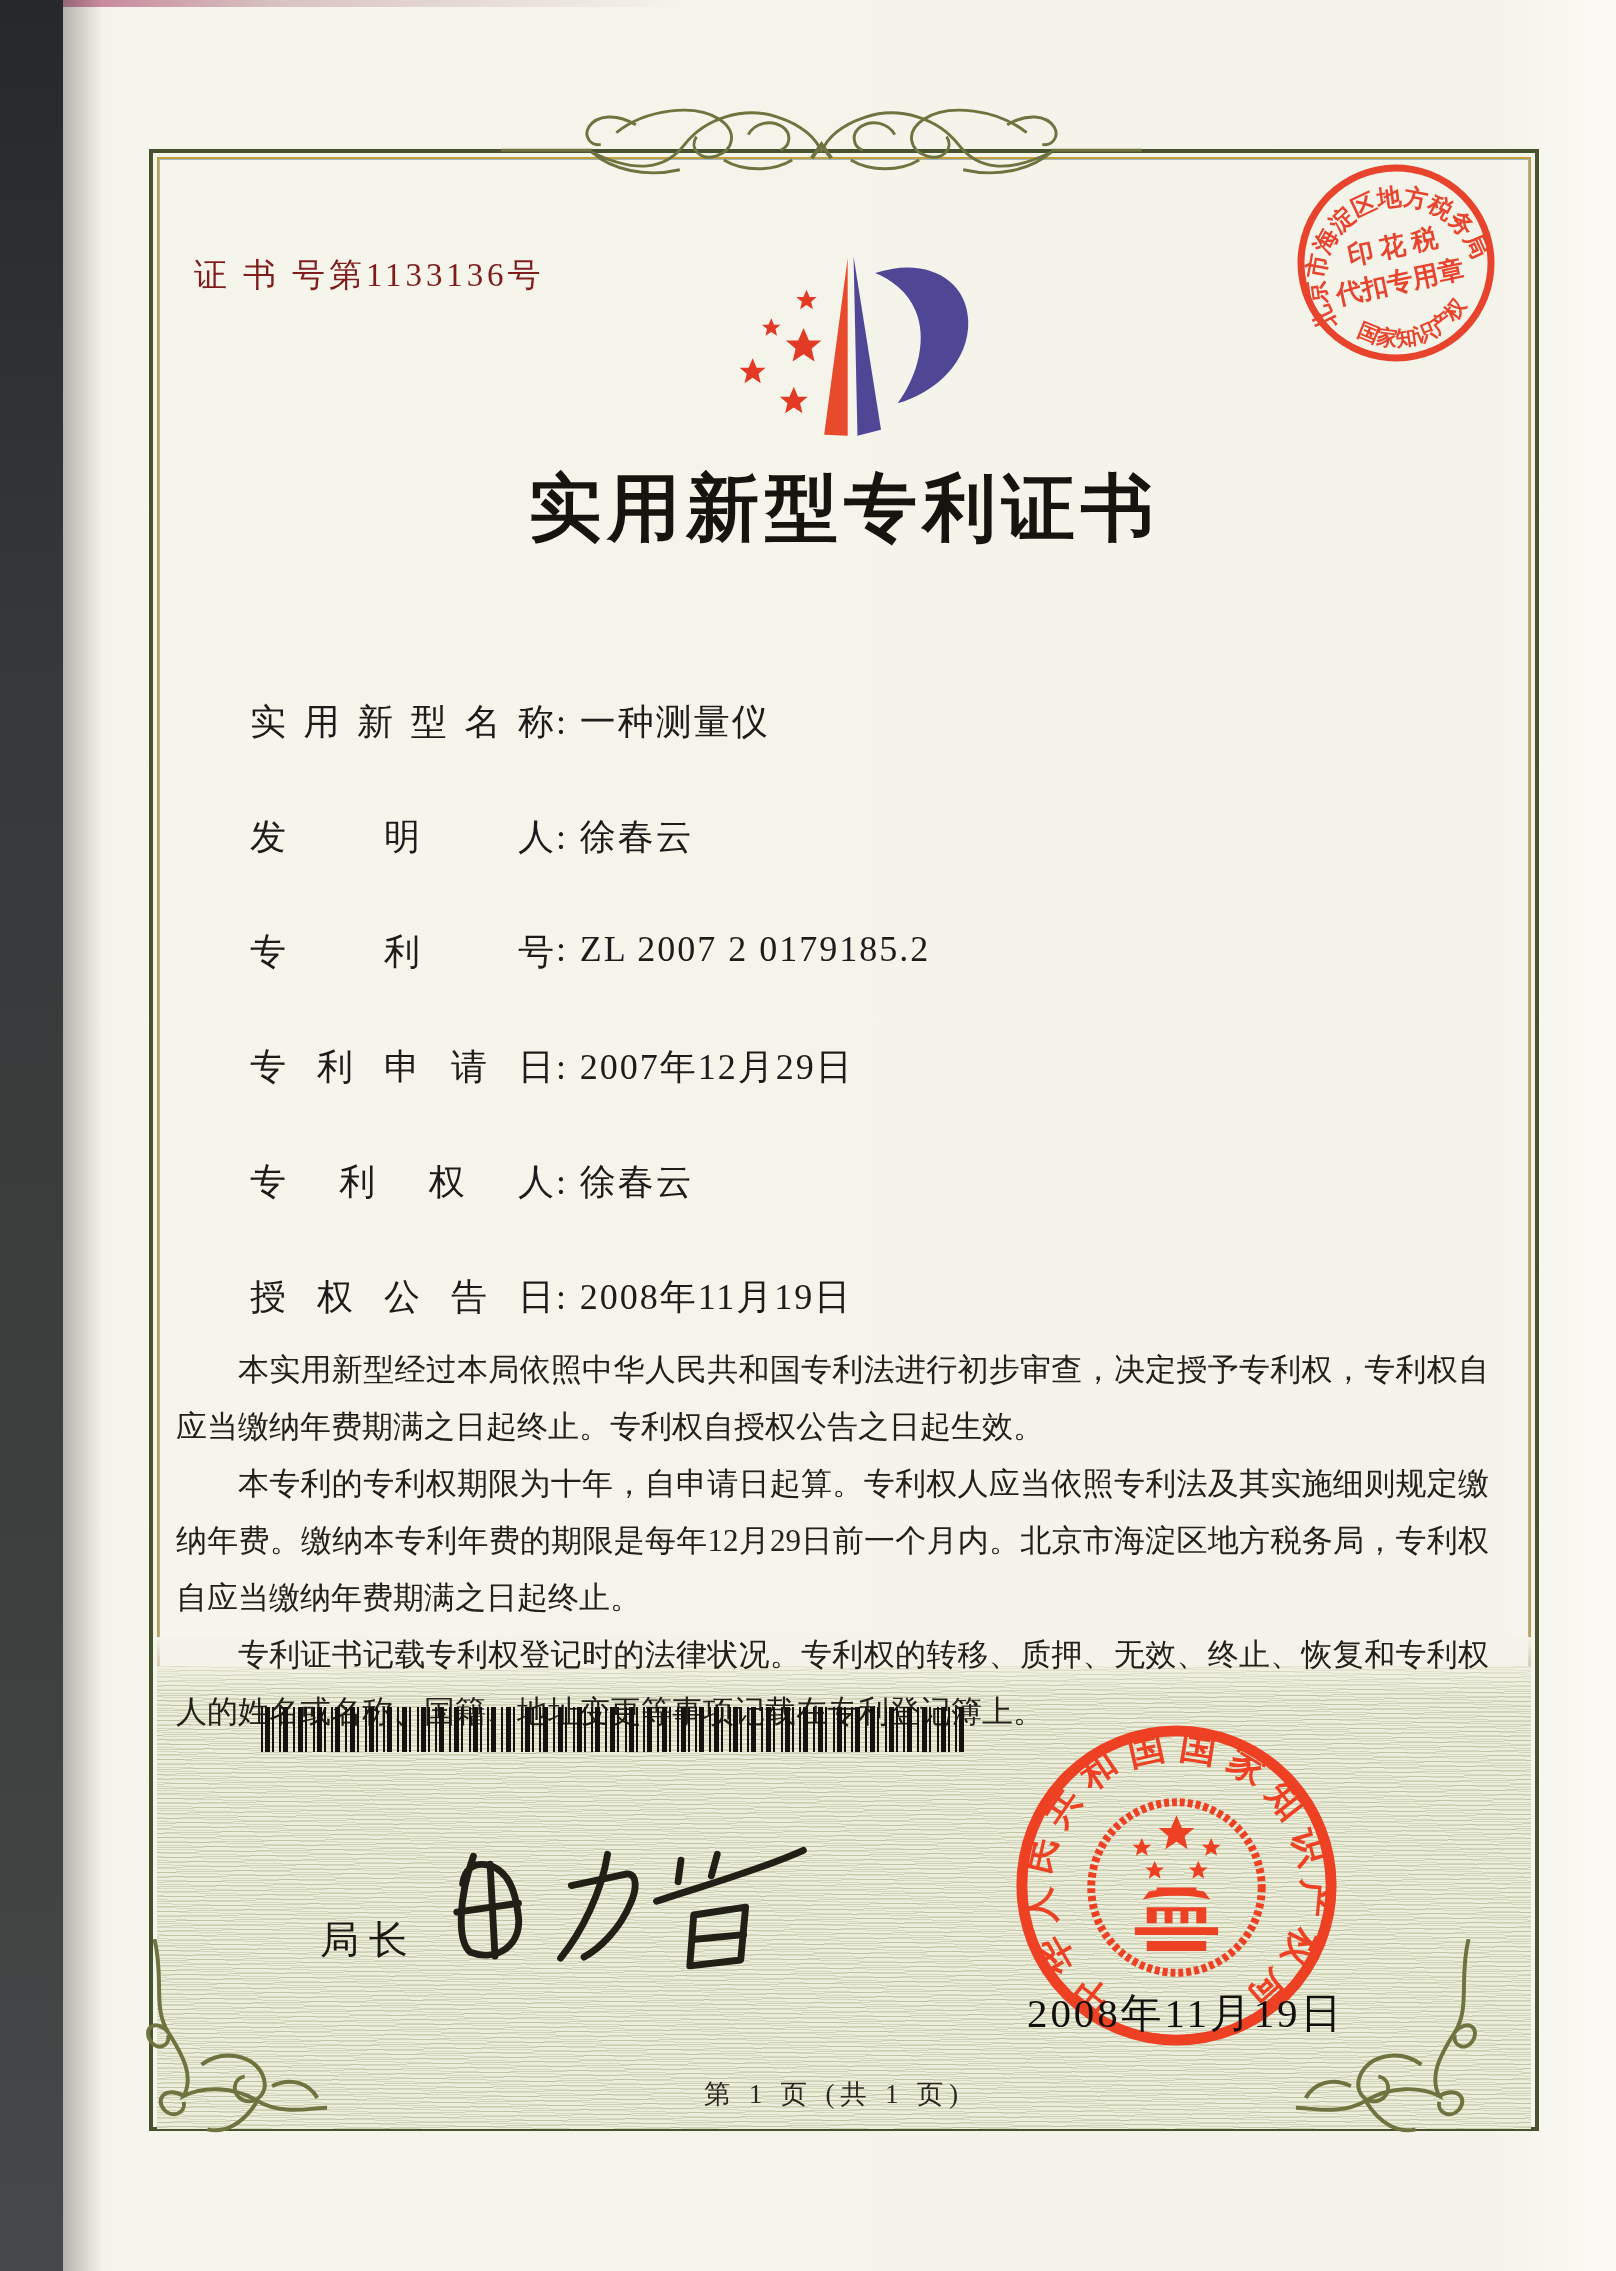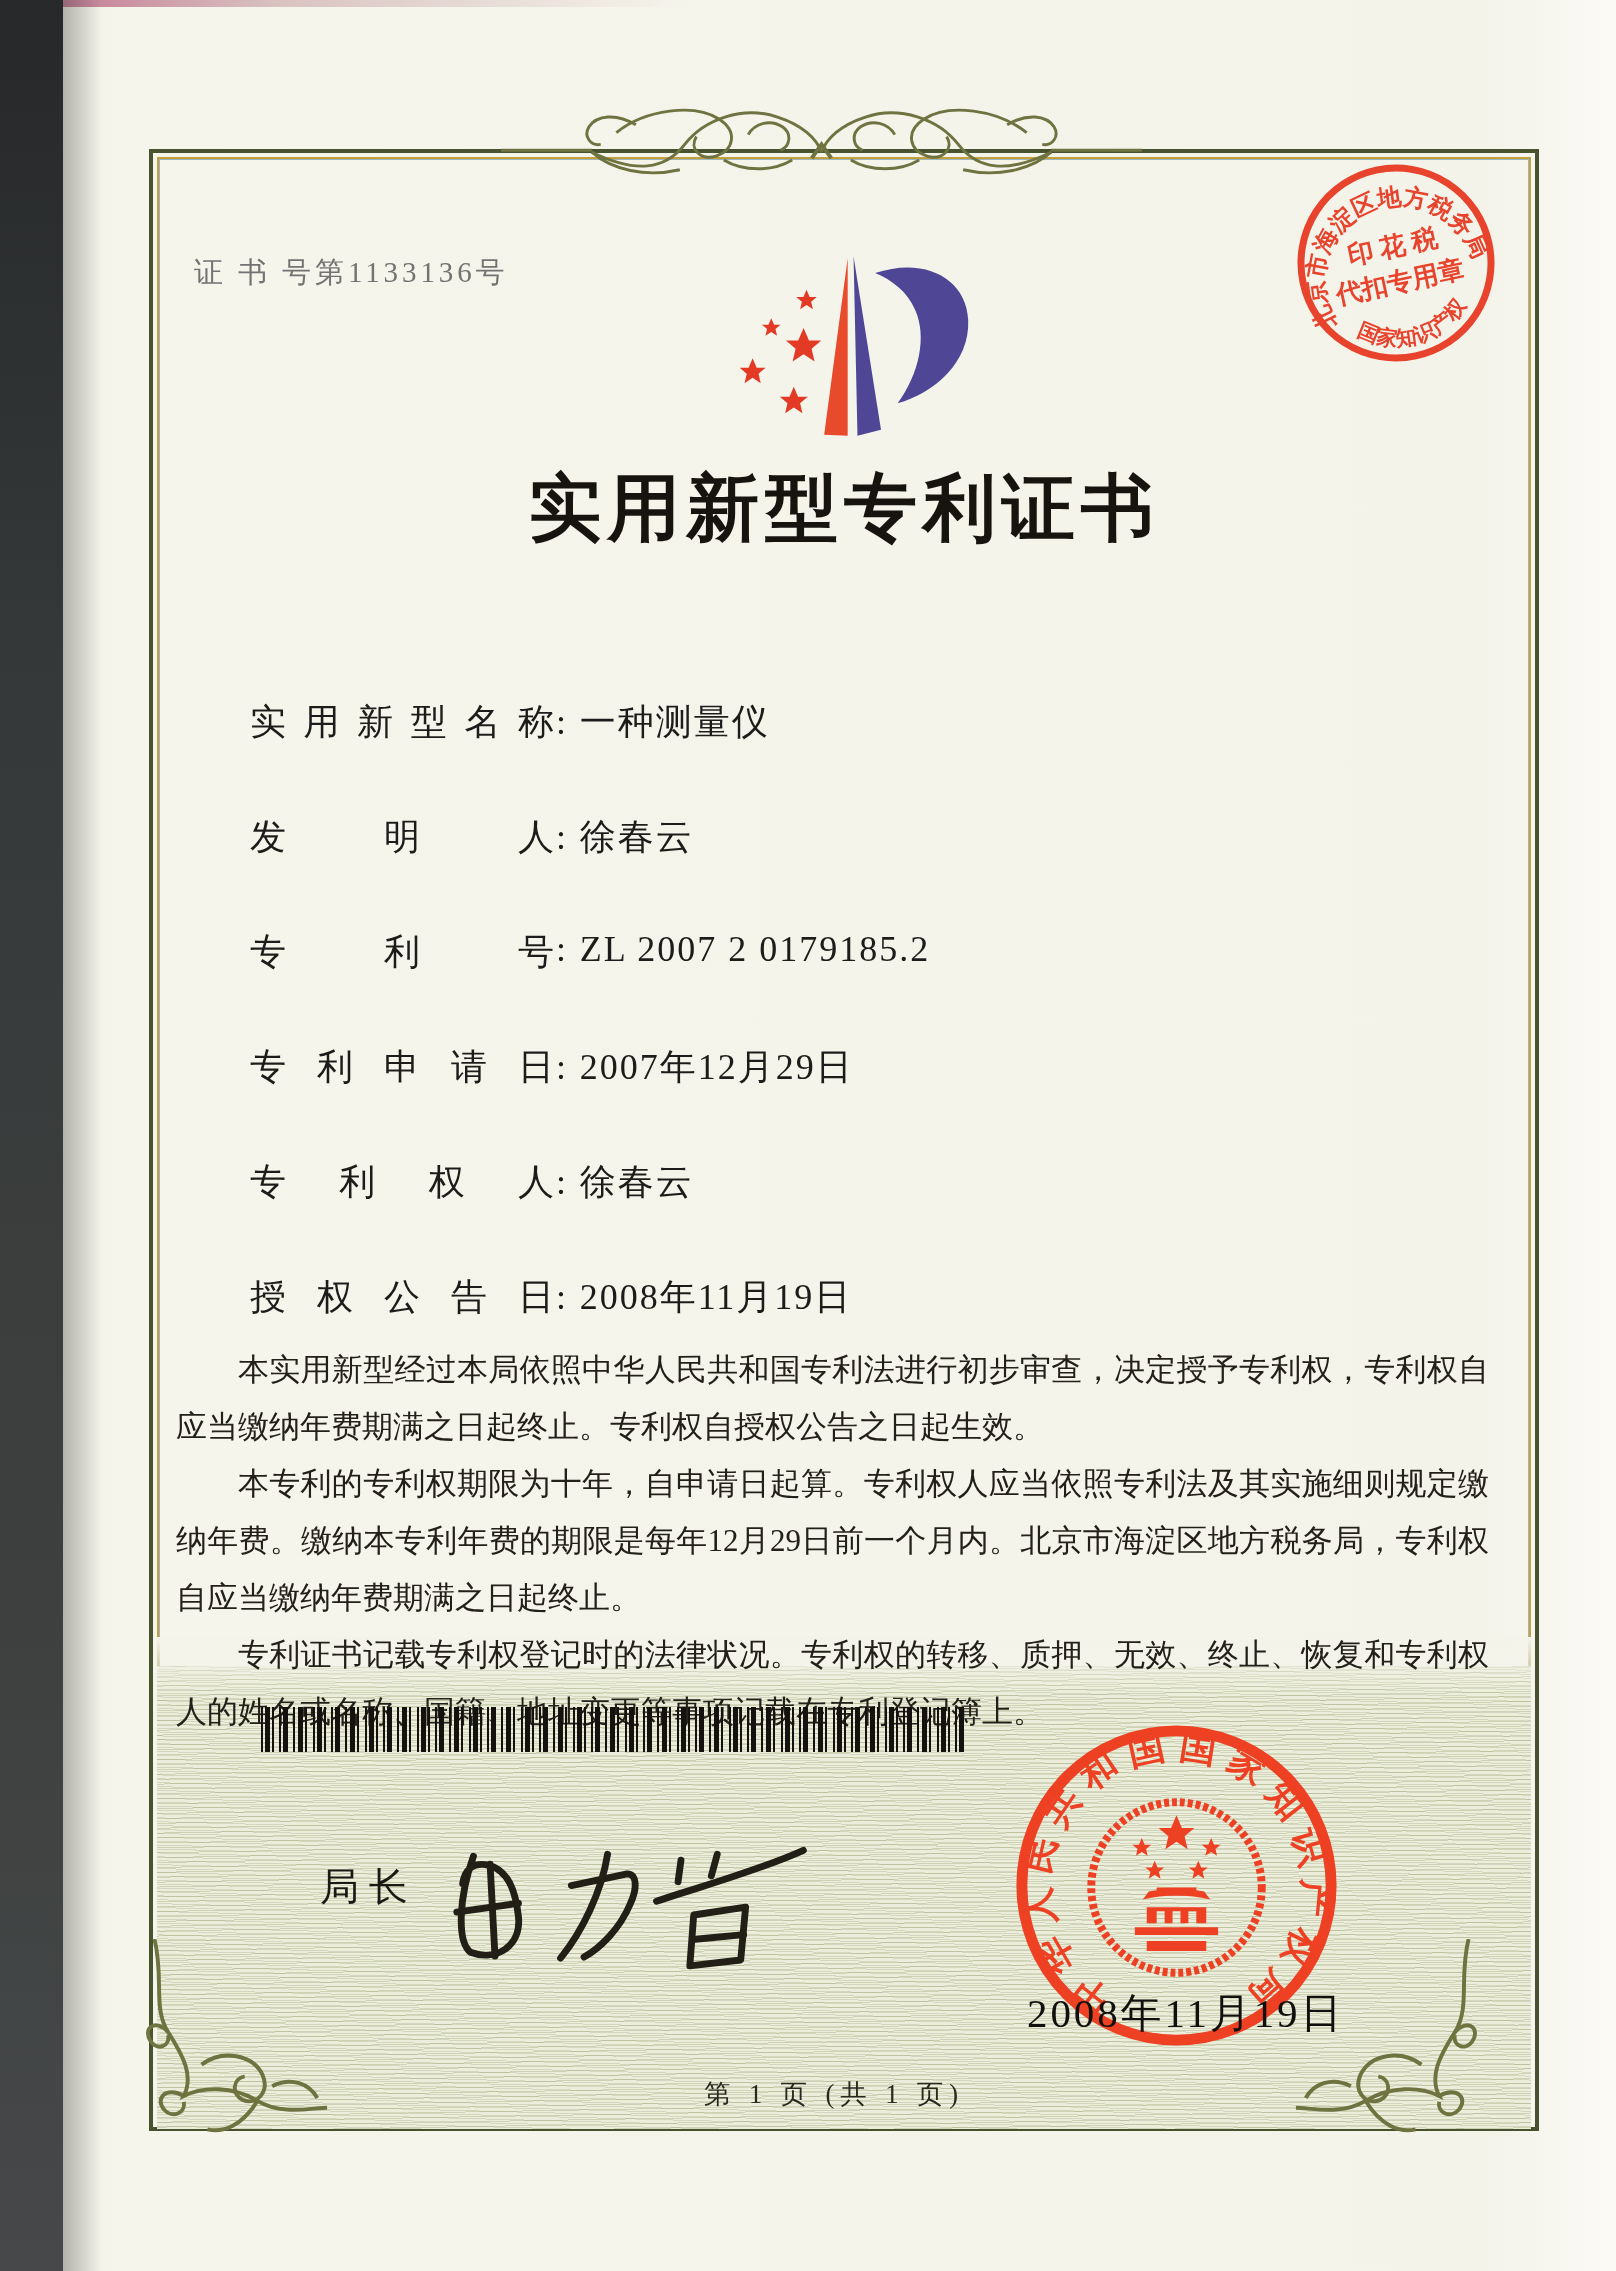--- a/index.html
+++ b/index.html
@@ -21,21 +21,21 @@
     border:2px solid #c2a03c;box-shadow:inset 0 0 0 1px #9fb3c0;}
   
   .guilloche{position:absolute;left:157px;top:1666px;width:1374px;height:463px;
     background-color:#eceedb;
     background-image:
       repeating-linear-gradient(179deg, rgba(138,148,92,.30) 0 1px, rgba(138,148,92,0) 1px 4.9px),
       repeating-linear-gradient(181.5deg, rgba(120,135,85,.22) 0 1px, rgba(120,135,85,0) 1px 3.9px);
   }
   .guilloche::before{content:"";position:absolute;left:0;top:-29px;width:100%;height:59px;
     background:linear-gradient(180deg,#f4f3ea 0,rgba(244,243,234,0) 100%);}
-  .cert-number{position:absolute;left:194px;top:253px;font-size:29px;letter-spacing:3.9px;color:#737373;}
+  .cert-number{position:absolute;left:194px;top:253px;font-size:33px;letter-spacing:3.9px;color:#7f1d1d;}
   .logo{position:absolute;left:723px;top:227px;}
   .tax-stamp{position:absolute;left:1286px;top:153px;}
   .title{position:absolute;left:149px;top:460px;width:1390px;text-align:center;
     font-size:73px;font-weight:bold;letter-spacing:5.9px;color:#17140f;}
   .fields{position:absolute;left:250px;top:698px;width:1078px;}
   .field-row{height:115px;font-size:36px;white-space:nowrap;}
   .field-label{display:inline-block;width:304px;text-align:justify;text-align-last:justify;vertical-align:top;}
   .field-colon{display:inline-block;margin:0 13.7px 0 2px;}
   .field-value{letter-spacing:2px;}
   .paragraphs{position:absolute;left:176px;top:1341px;width:1313px;font-size:31px;
@@ -44,21 +44,21 @@
   .barcode{position:absolute;left:261px;top:1707px;width:708px;height:45px;
     background:repeating-linear-gradient(90deg,
       #14110e 0 2px,  rgba(0,0,0,0) 2px 3.9px,
       #14110e 3.9px 8.8px, rgba(0,0,0,0) 8.8px 10.8px,
       #14110e 10.8px 12.7px, rgba(0,0,0,0) 12.7px 17.6px,
       #14110e 17.6px 19.6px, rgba(0,0,0,0) 19.6px 21.6px,
       #14110e 21.6px 27.4px, rgba(0,0,0,0) 27.4px 32px,
       #14110e 32px 34px, rgba(0,0,0,0) 34px 37px,
       #14110e 37px 42px, rgba(0,0,0,0) 42px 44px,
       #14110e 44px 46px, rgba(0,0,0,0) 46px 52px);}
-  .director-label{position:absolute;left:320px;top:1860px;font-size:39px;letter-spacing:9.8px;color:#1c1914;}
+  .director-label{position:absolute;left:320px;top:1913px;font-size:39px;letter-spacing:9.8px;color:#1c1914;}
   .signature{position:absolute;left:400px;top:1819px;}
   .official-seal{position:absolute;left:1008px;top:1717px;}
   .issue-date{position:absolute;left:1027px;top:1986px;font-size:41px;letter-spacing:2.9px;color:#12100d;}
   .page-footer{position:absolute;left:139px;top:2076px;width:1390px;text-align:center;
     font-size:26.5px;letter-spacing:5.9px;color:#2a2720;}
   .ornament-top{position:absolute;left:498px;top:76px;}
   .corner-bl{position:absolute;left:125px;top:1939px;}
   .corner-br{position:absolute;left:1292px;top:1939px;transform:scaleX(-1);}
 </style>
 </head>

